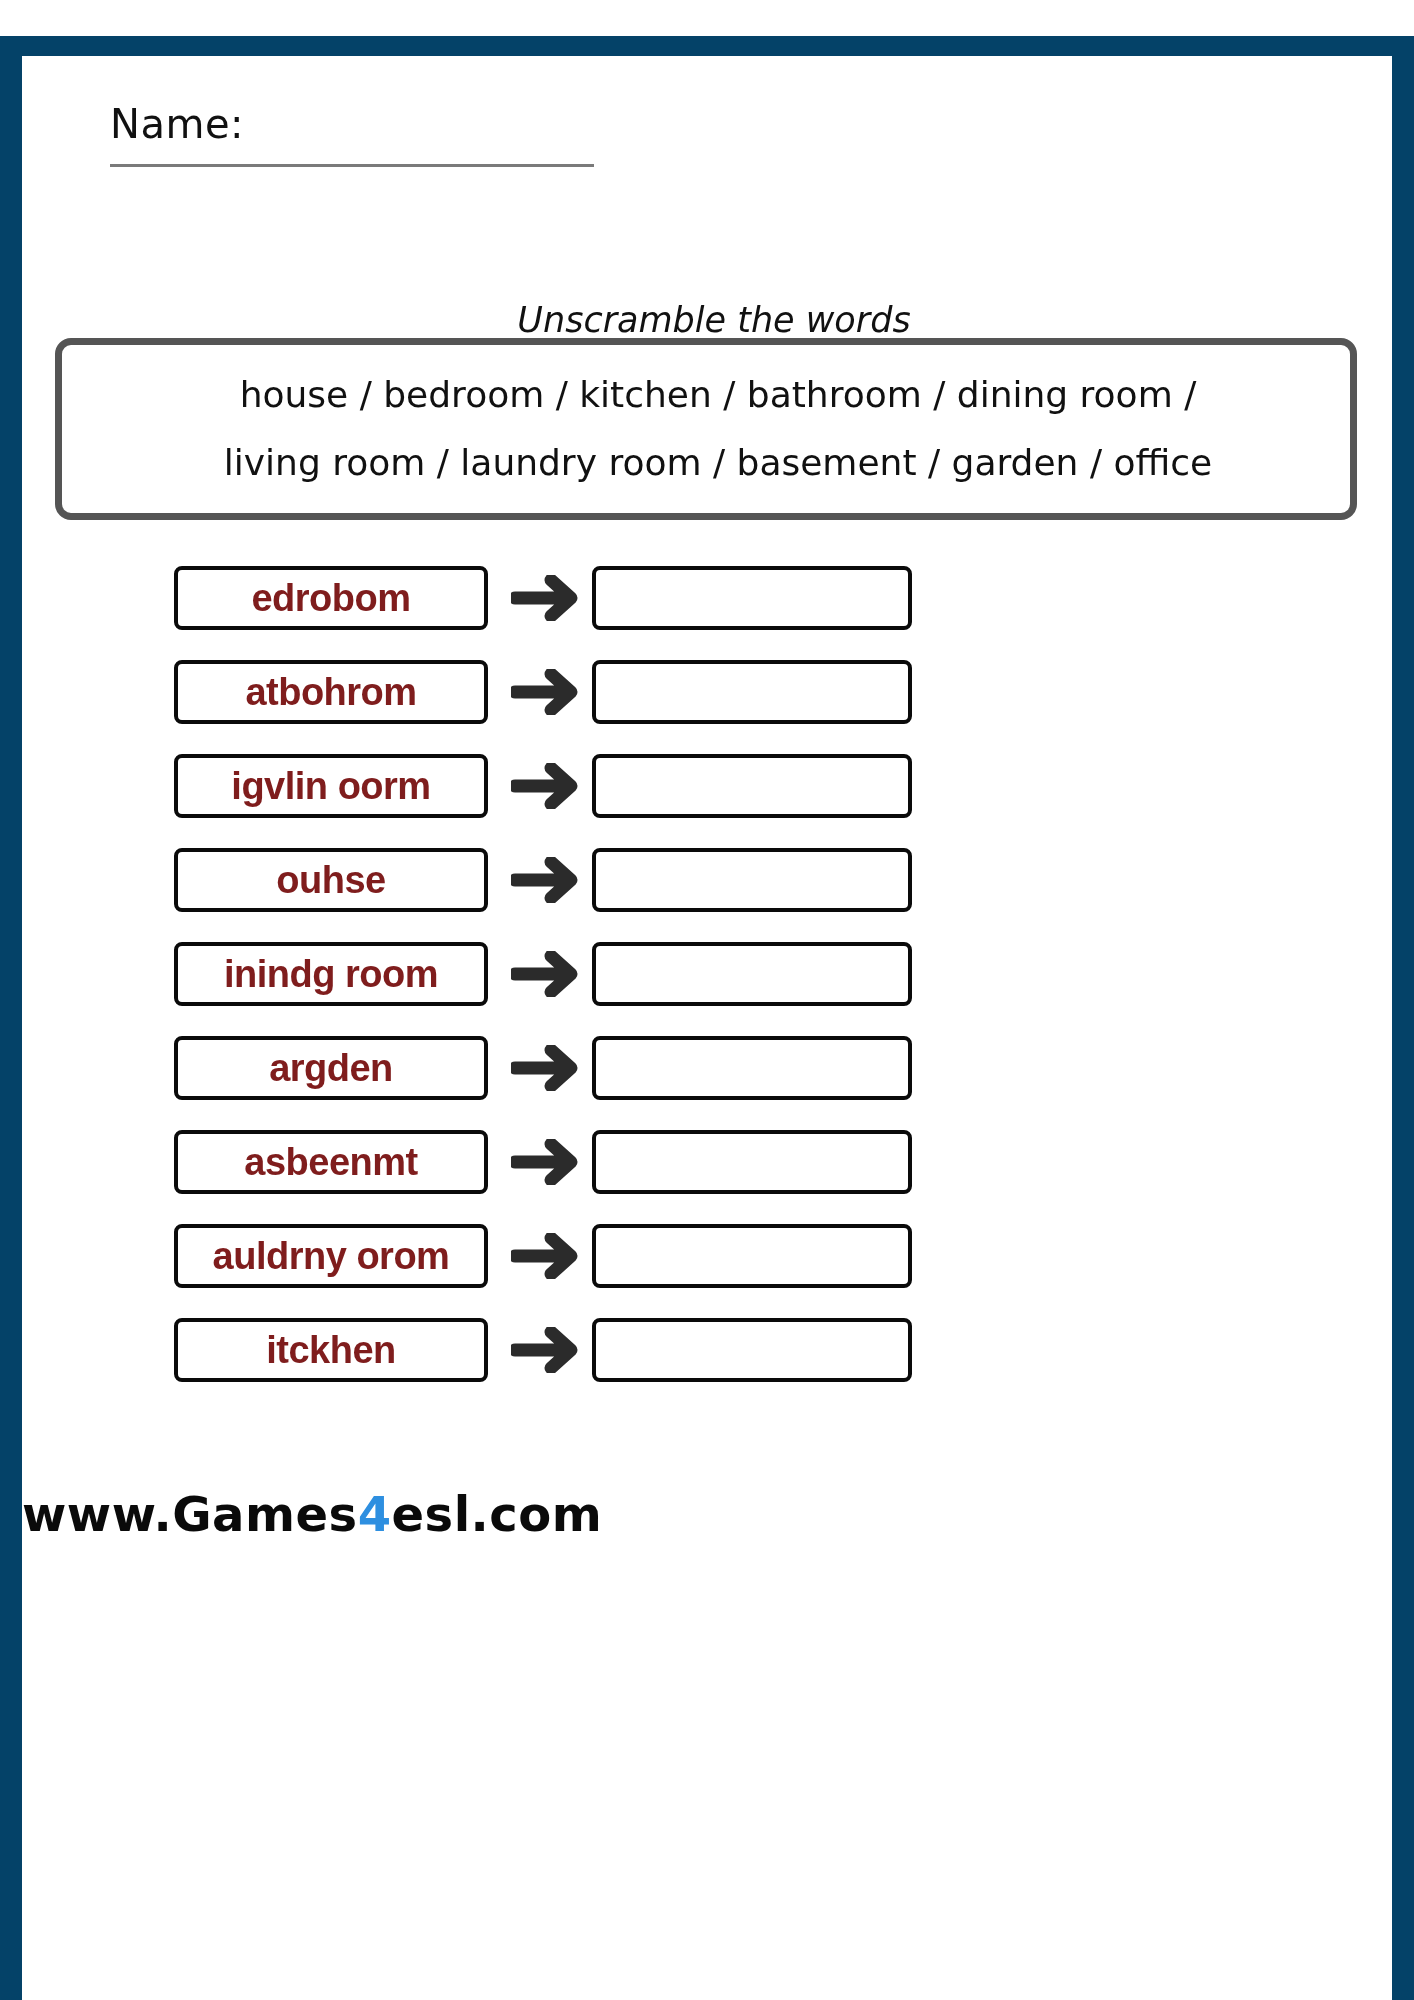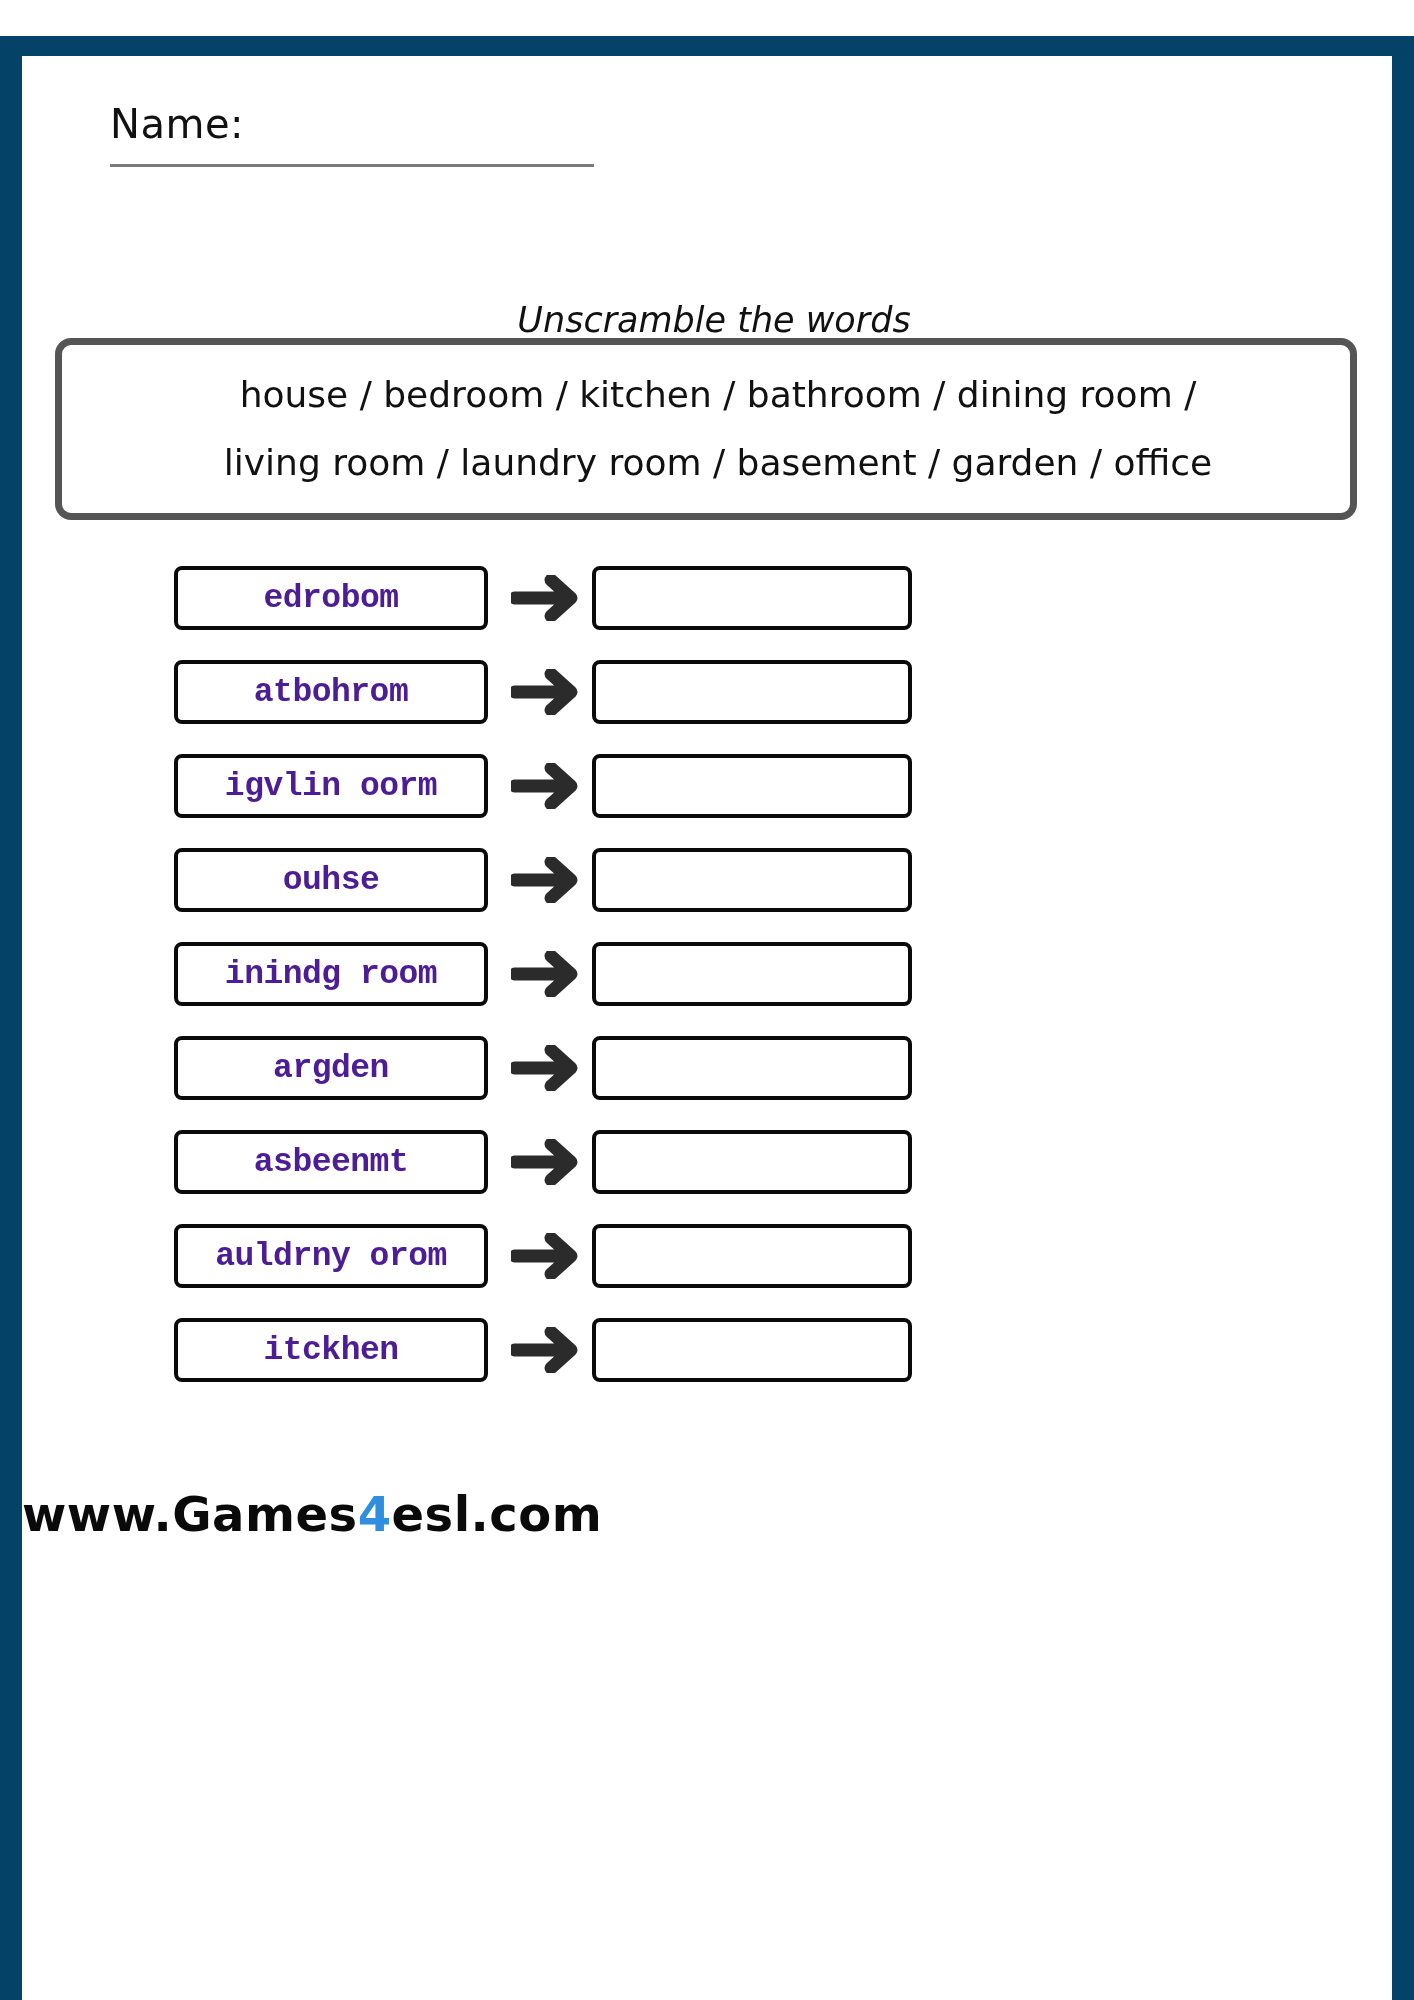--- a/index.html
+++ b/index.html
@@ -128,24 +128,24 @@
     height: 64px;
     border: 4px solid #0a0a0a;
     border-radius: 8px;
     box-sizing: border-box;
     display: flex;
     align-items: center;
     justify-content: center;
     background: #ffffff;
   }
   .scramble-text {
-    font-family: Liberation Mono, monospace;
+    font-family: Liberation Sans, sans-serif;
     font-weight: bold;
-    font-size: 33px;
-    color: #4c1d95;
+    font-size: 38px;
+    color: #7f1d1d;
     line-height: 1;
     white-space: nowrap;
     letter-spacing: -0.5px;
   }
   .arrow-cell {
     position: absolute;
     left: 482px;
     width: 84px;
     height: 64px;
     display: flex;

